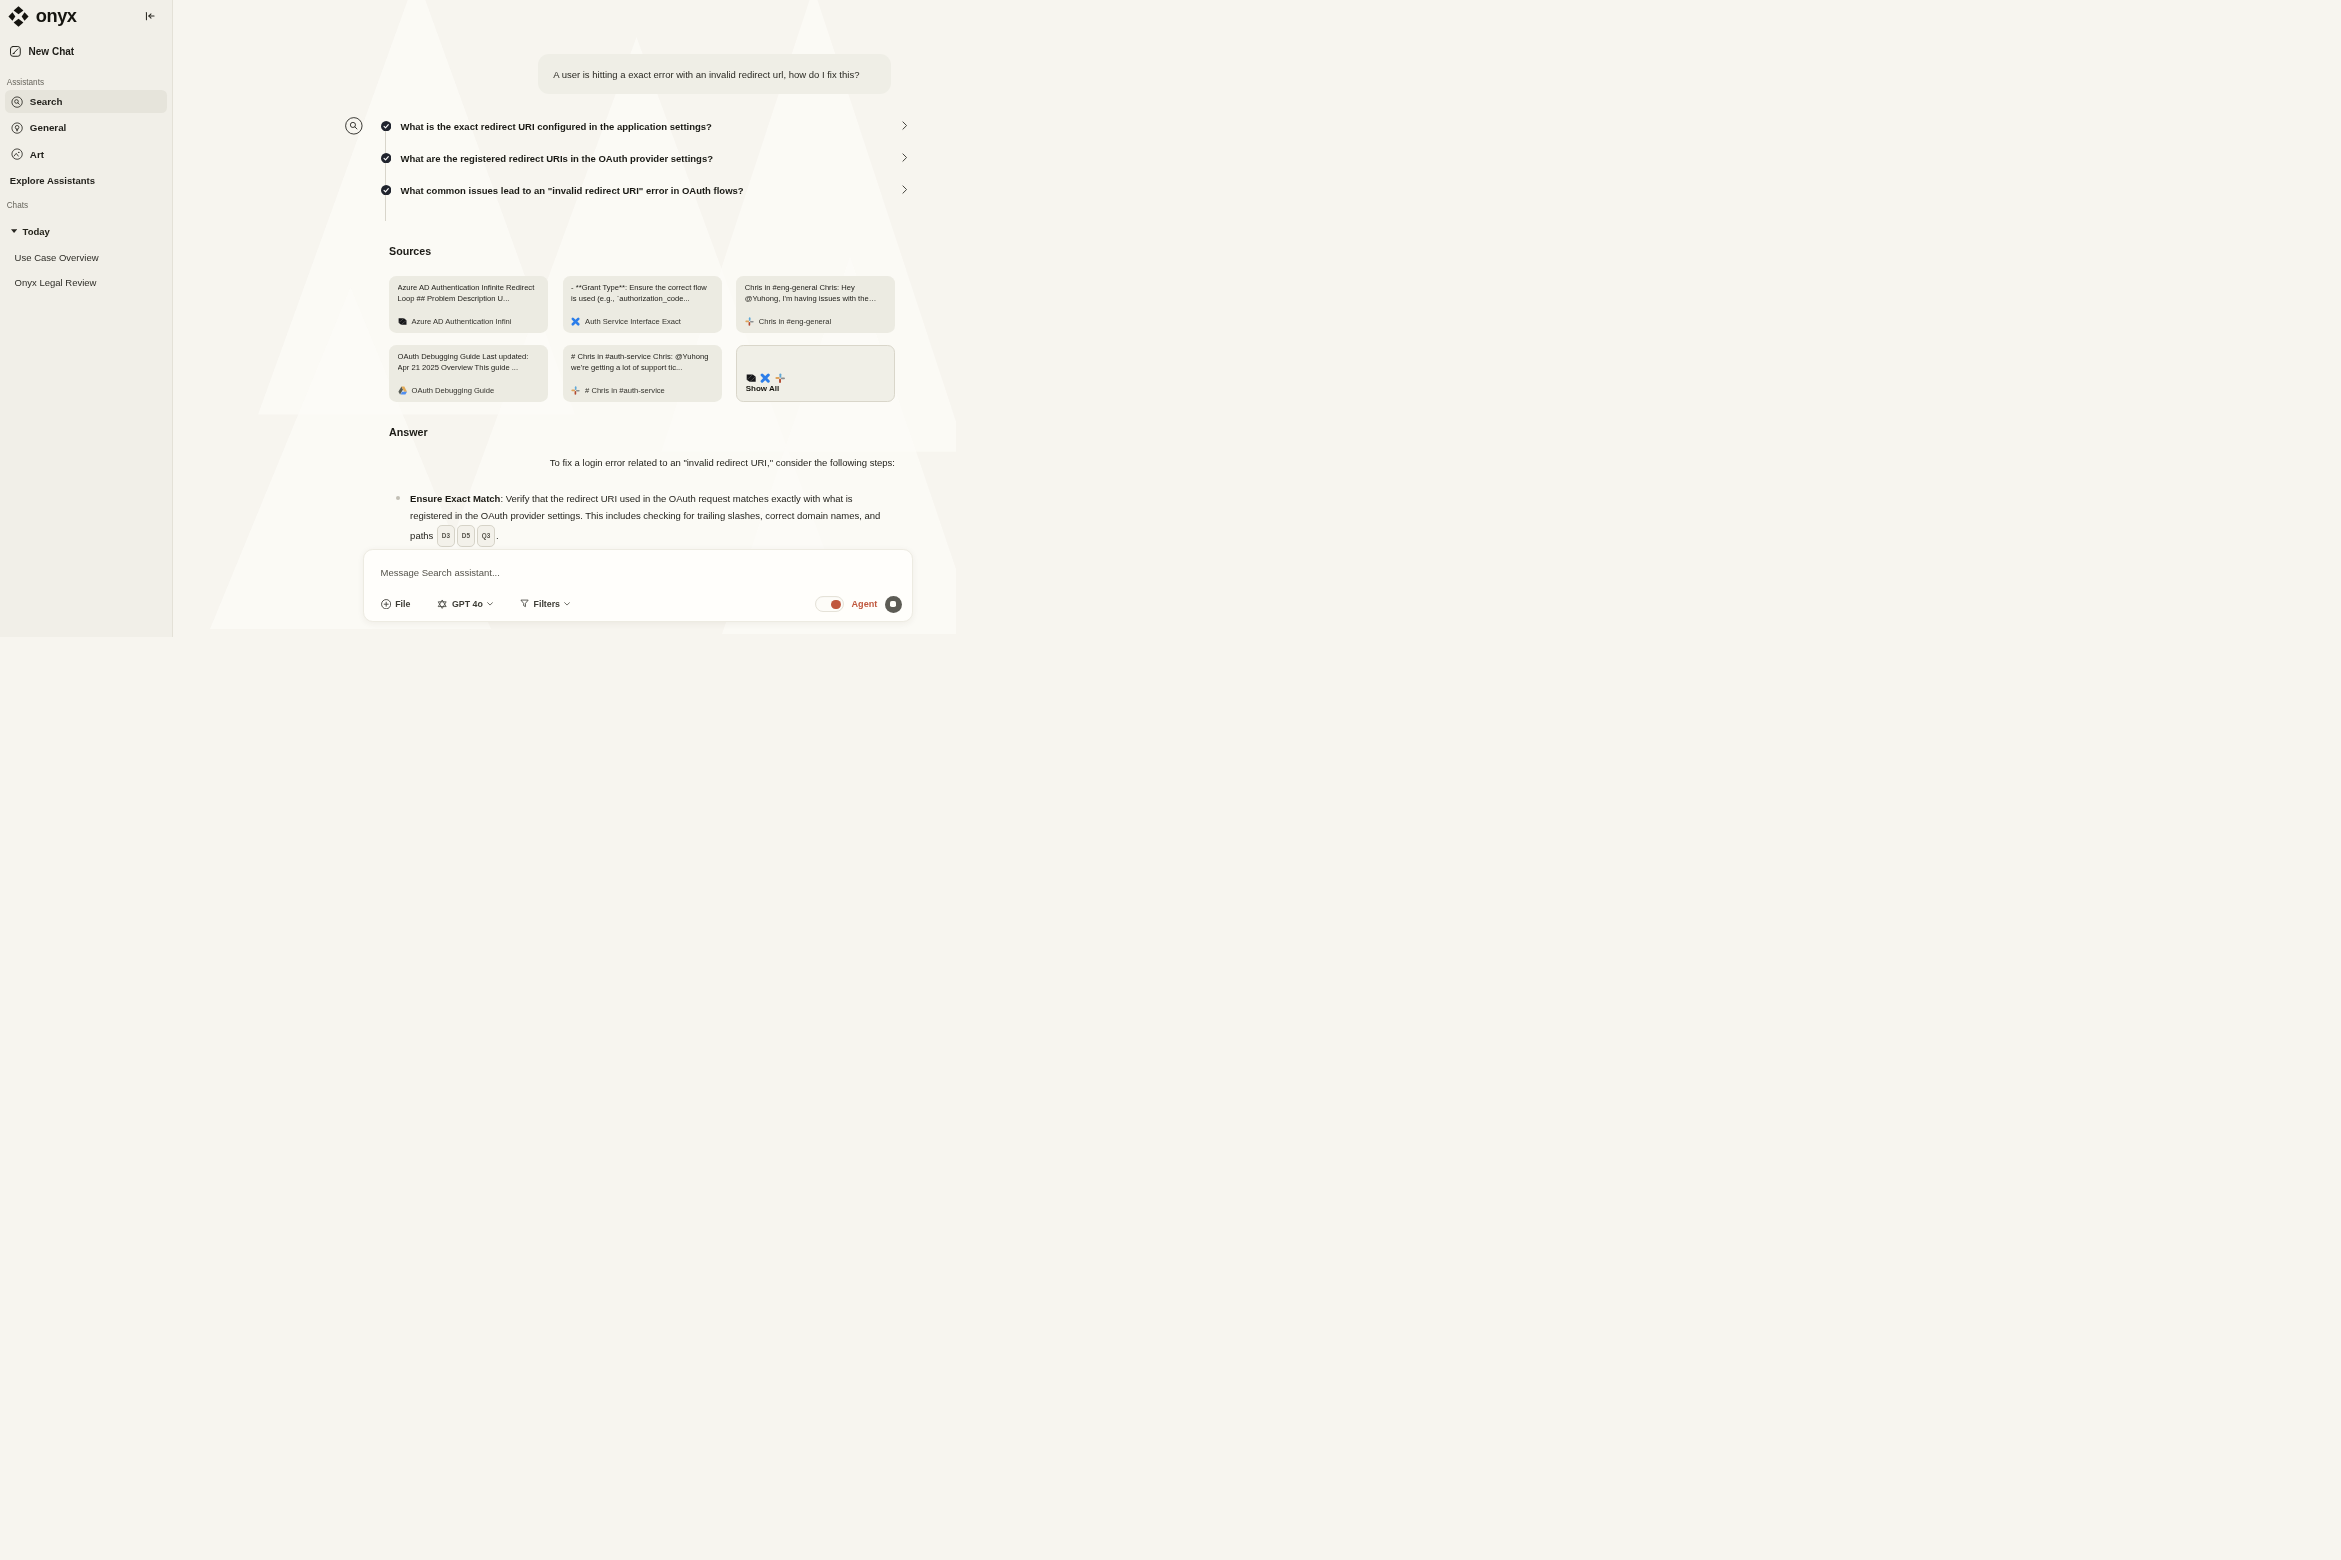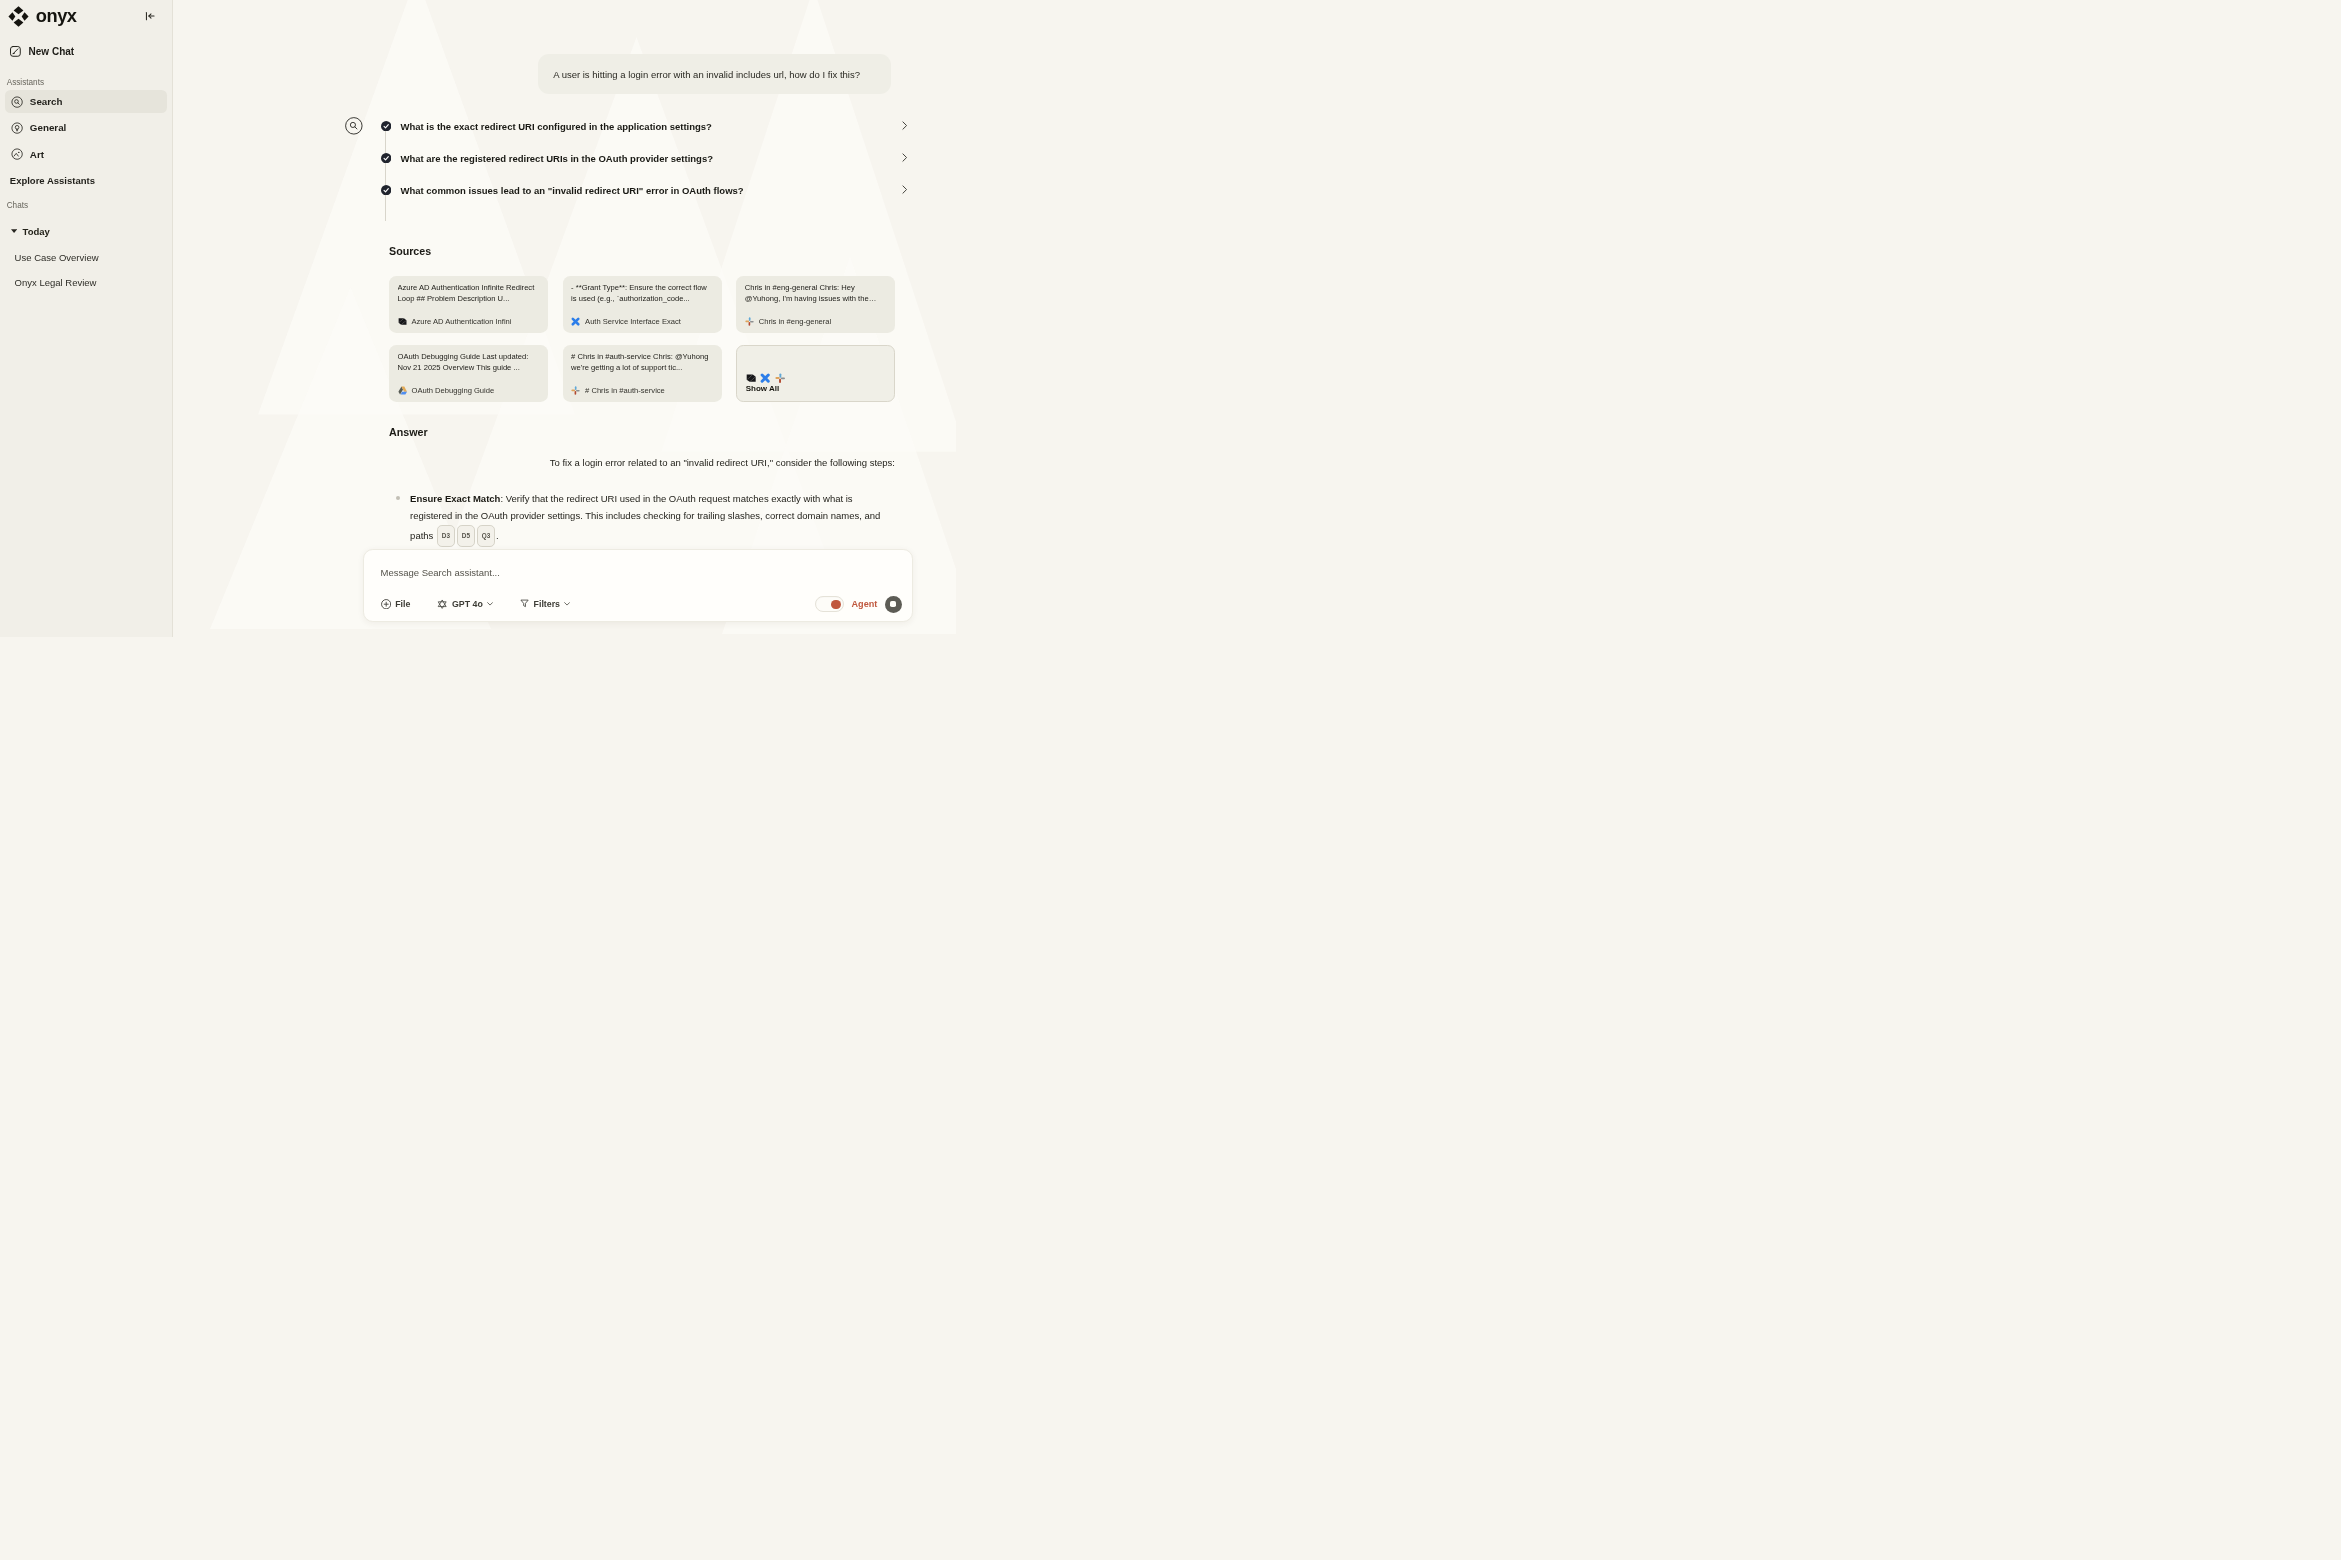--- a/index.html
+++ b/index.html
@@ -215,21 +215,21 @@
 <div class="main">
 
   <div class="tri" style="left:85px; top:-24.4px;  width:317px; height:439px;"></div>
   <div class="tri" style="left:262px; top:37px;  width:403px; height:549px;"></div>
   <div class="tri" style="left:488px; top:-12.2px; width:305px; height:464px;"></div>
   <div class="tri" style="left:37px;  top:287px; width:281px; height:342px;"></div>
   <div class="tri" style="left:549px; top:256px; width:256px; height:378px;"></div>
 
   <div class="content">
 
-    <div class="bubble">A user is hitting a login error with an invalid includes url, how do I fix this?</div>
+    <div class="bubble">A user is hitting a exact error with an invalid redirect url, how do I fix this?</div>
 
     <div class="steps">
       <span class="step-phase-icon">
         <svg width="17.7" height="17.7" viewBox="0 0 29 29" fill="none" stroke="#2b2a25" stroke-width="1.5">
           <circle cx="14.5" cy="14.5" r="13.5"></circle>
           <circle cx="13" cy="13" r="4.2"></circle>
           <line x1="16.2" y1="16.2" x2="19.6" y2="19.6" stroke-linecap="round"></line>
         </svg>
       </span>
       <span class="step-line"></span>
@@ -318,21 +318,21 @@
               <rect x="8.2" y="6.4" width="6.2" height="2.7" rx="1.35" fill="#8d8f90"></rect>
               <rect x="5.9" y="8.2" width="2.7" height="6.2" rx="1.35" fill="#b2492f"></rect>
               <rect x="0.6" y="5.9" width="6.2" height="2.7" rx="1.35" fill="#dfa35c"></rect>
             </svg>
           </span>
           <span class="src-caption">Chris in #eng-general</span>
         </div>
       </div>
 
       <div class="src-card">
-        <div class="src-snippet">OAuth Debugging Guide Last updated: Nov 21 2025 Overview This guide ...</div>
+        <div class="src-snippet">OAuth Debugging Guide Last updated: Apr 21 2025 Overview This guide ...</div>
         <div class="src-footer">
           <span>
             <svg width="9.1" height="9.1" viewBox="0 0 15 15">
               <polygon points="5.6,0.9 8.3,5.6 3.4,14.1 0.7,9.4" fill="#565b54"></polygon>
               <polygon points="5.6,0.9 10.4,0.9 14.9,9.4 10.2,9.4" fill="#e2aa56"></polygon>
               <polygon points="6.9,9.4 14.9,9.4 12.2,14.1 4.2,14.1" fill="#4f8ef0"></polygon>
             </svg>
           </span>
           <span class="src-caption">OAuth Debugging Guide</span>
         </div>

